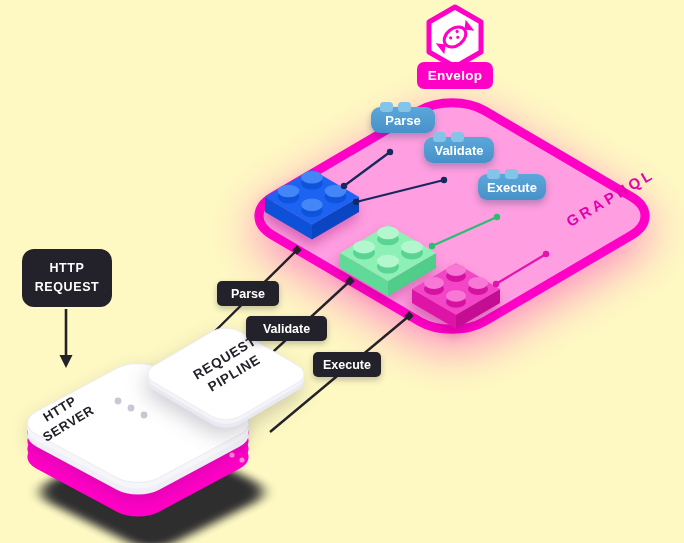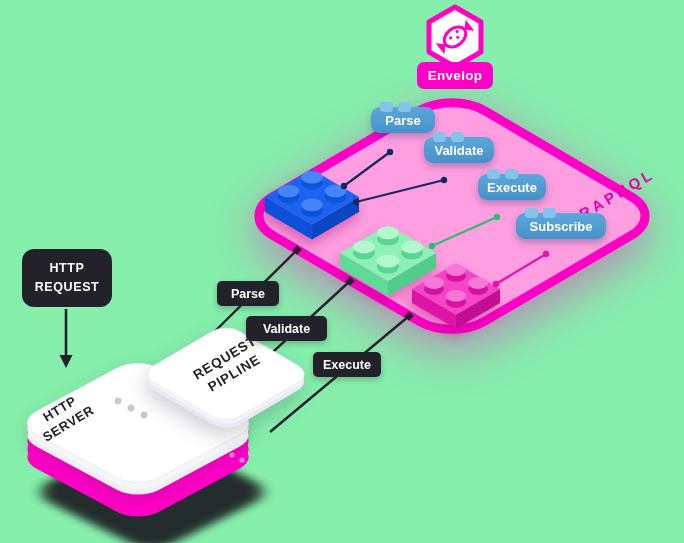--- a/index.html
+++ b/index.html
@@ -1,20 +1,20 @@
 <!DOCTYPE html>
 <html><head>
 <meta charset="utf-8">
 <style>
   * { margin:0; padding:0; box-sizing:border-box; }
   body {
     width:684px; height:543px; background:#ffffff;
     font-family:"Liberation Sans", sans-serif;
   }
-  .canvas { position:relative; width:684px; height:543px; overflow:hidden; background:#86efac;padding-left:27px; }
+  .canvas { position:relative; width:684px; height:543px; overflow:hidden; background:#fef9c3;padding-left:27px; }
   .canvas > svg { position:absolute; left:0; top:0; z-index:1; }
 
   .lbl { position:absolute; display:flex; align-items:center; justify-content:center; z-index:2; }
 
   
   .envelop-badge {
     left:417px; top:62px; width:76px; height:27px;
     background:#FF00C6; color:#fff; border-radius:7px;
     font-size:13.5px; font-weight:600; letter-spacing:.3px;
   }
@@ -217,27 +217,20 @@
       </span>
     <span>Validate</span>
   </div>
   <div class="lbl tab tab-execute">
     <span class="studs">
         <i></i>
         <i></i>
       </span>
     <span>Execute</span>
   </div>
-  <div class="lbl tab tab-subscribe">
-    <span class="studs">
-        <i></i>
-        <i></i>
-      </span>
-    <span>Subscribe</span>
-  </div>
 
   <div class="lbl pill pill-parse">Parse</div>
   <div class="lbl pill pill-validate">Validate</div>
   <div class="lbl pill pill-execute">Execute</div>
 
   <div class="lbl http-request-badge">
     <span>HTTP</span>
     <span>REQUEST</span>
   </div>
 

